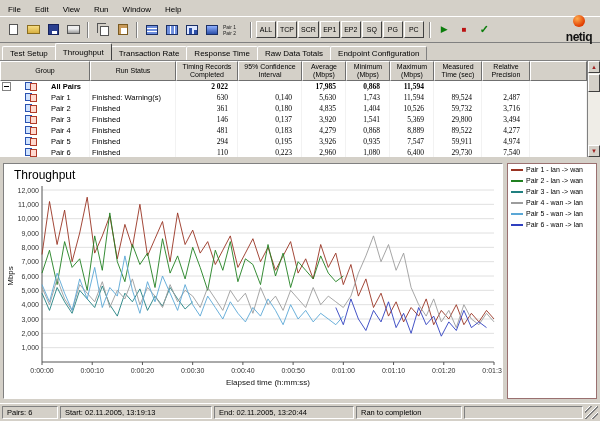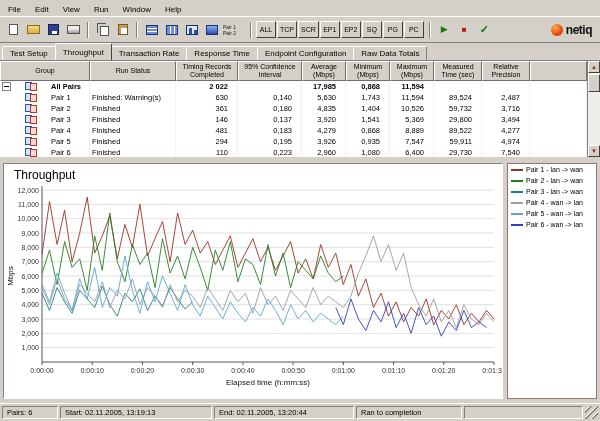--- a/index.html
+++ b/index.html
@@ -43,21 +43,21 @@
   .pairbtn { width:24px; height:19px; display:inline-flex; flex-direction:column;
              align-items:flex-start; justify-content:center; border:1px solid transparent; }
   .pairbtn span { font-size:5px; line-height:6px; color:#222; white-space:nowrap; }
   .txtbtn { height:17px; min-width:20px; padding:0 2px; display:inline-flex; align-items:center;
             justify-content:center; font-size:7px; background:#d4d0c8;
             border:1px solid; border-color:#fff #404040 #404040 #fff; margin-right:1px; }
   .glyph { font-size:9px; line-height:9px; }
   .glyph.run   { color:#0b7d0b; }
   .glyph.stop  { color:#bb1111; font-size:8px; }
   .glyph.check { color:#0b7d0b; font-weight:bold; font-size:11px; }
-  .logo { margin-left:auto; display:flex; align-items:center; gap:3px; padding-right:4px; }
+  .logo { margin-left:auto; display:flex; align-items:center; gap:3px; padding-right:4px;flex-direction:column; }
   .logo-orb { width:12px; height:12px; border-radius:50%;
               background:radial-gradient(circle at 35% 30%, #ffab4d, #e03c00 70%); }
   .logo-text { font-size:12px; font-weight:bold; letter-spacing:-0.5px; color:#111; }
 
   
   .tabbar { height:17px; display:flex; align-items:flex-end; padding-left:2px; }
   .tab { height:14px; padding:0 7px; display:flex; align-items:center; font-size:8px;
          background:#d4d0c8; border:1px solid #808080; border-bottom:none;
          border-top-color:#fff; border-left-color:#fff; border-radius:2px 2px 0 0; margin-right:-1px; }
   .tab.active { height:17px; position:relative; z-index:2; border-right-color:#404040; }
@@ -66,21 +66,21 @@
   :root { --cols: 90px 86px 62px 64px 44px 44px 44px 48px 48px minmax(0,1fr); }
   .table-area { height:97px; display:flex; background:#fff; border-top:1px solid #808080; }
   .table-main { flex:1; overflow:hidden; }
   .thead { display:grid; grid-template-columns:var(--cols); height:20px; }
   .hcell { background:#d4d0c8; border:1px solid; border-color:#fff #6f6f6f #6f6f6f #fff;
            font-size:7px; line-height:1.15; white-space:pre-line; text-align:center;
            display:flex; align-items:center; justify-content:center; overflow:hidden; }
   .trow { display:grid; grid-template-columns:var(--cols); height:11px; background:#fff; }
   .cell { font-size:7.5px; line-height:11px; overflow:hidden; white-space:nowrap;
           border-right:1px solid #f2f2f2; padding-left:2px; }
-  .cell.num { text-align:right; padding-right:9px; }
+  .cell.num { text-align:right; padding-right:9px;font-family:Liberation Serif, serif; }
   .bold { font-weight:bold; }
   .group-cell { display:flex; align-items:center; gap:14px; padding-left:2px; }
   .indent { width:9px; flex:0 0 9px; }
   .expander { width:9px; height:9px; border:1px solid #848484; background:#fff;
               display:inline-flex; align-items:center; justify-content:center; flex:0 0 9px; }
   .expander .minus { width:5px; height:1px; background:#000; }
   .pair-icon { position:relative; width:12px; height:9px; flex:0 0 12px; }
   .pair-icon::before { content:""; position:absolute; left:0; top:0; width:5px; height:6px;
                        background:#cfe3ff; border:1px solid #2a52b0; }
   .pair-icon::after  { content:""; position:absolute; right:0; bottom:0; width:5px; height:6px;
@@ -190,22 +190,22 @@
     <span class="logo-orb"></span>
     <span class="logo-text">netiq</span>
   </span>
 </div>
 
 <div class="tabbar">
   <span class="tab">Test Setup</span>
     <span class="tab active">Throughput</span>
     <span class="tab">Transaction Rate</span>
     <span class="tab">Response Time</span>
+    <span class="tab">Raw Data Totals</span>
     <span class="tab">Endpoint Configuration</span>
-    <span class="tab">Raw Data Totals</span>
 </div>
 
 <div class="table-area">
   <div class="table-main">
     <div class="thead">
       <div class="hcell">Group</div>
         <div class="hcell">Run Status</div>
         <div class="hcell">Timing Records
 Completed</div>
         <div class="hcell">95% Confidence

